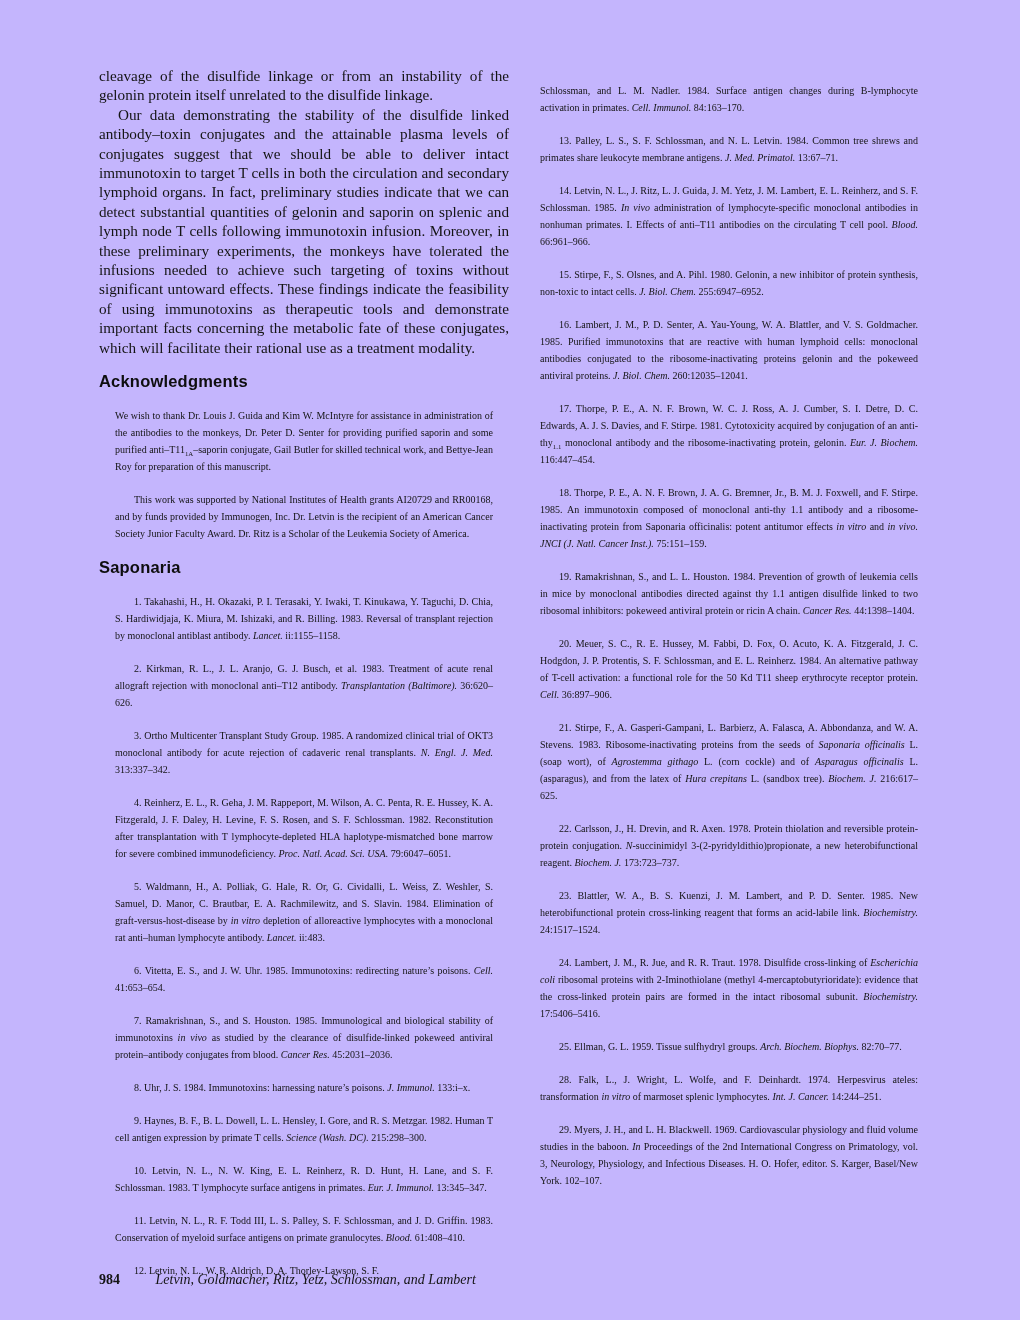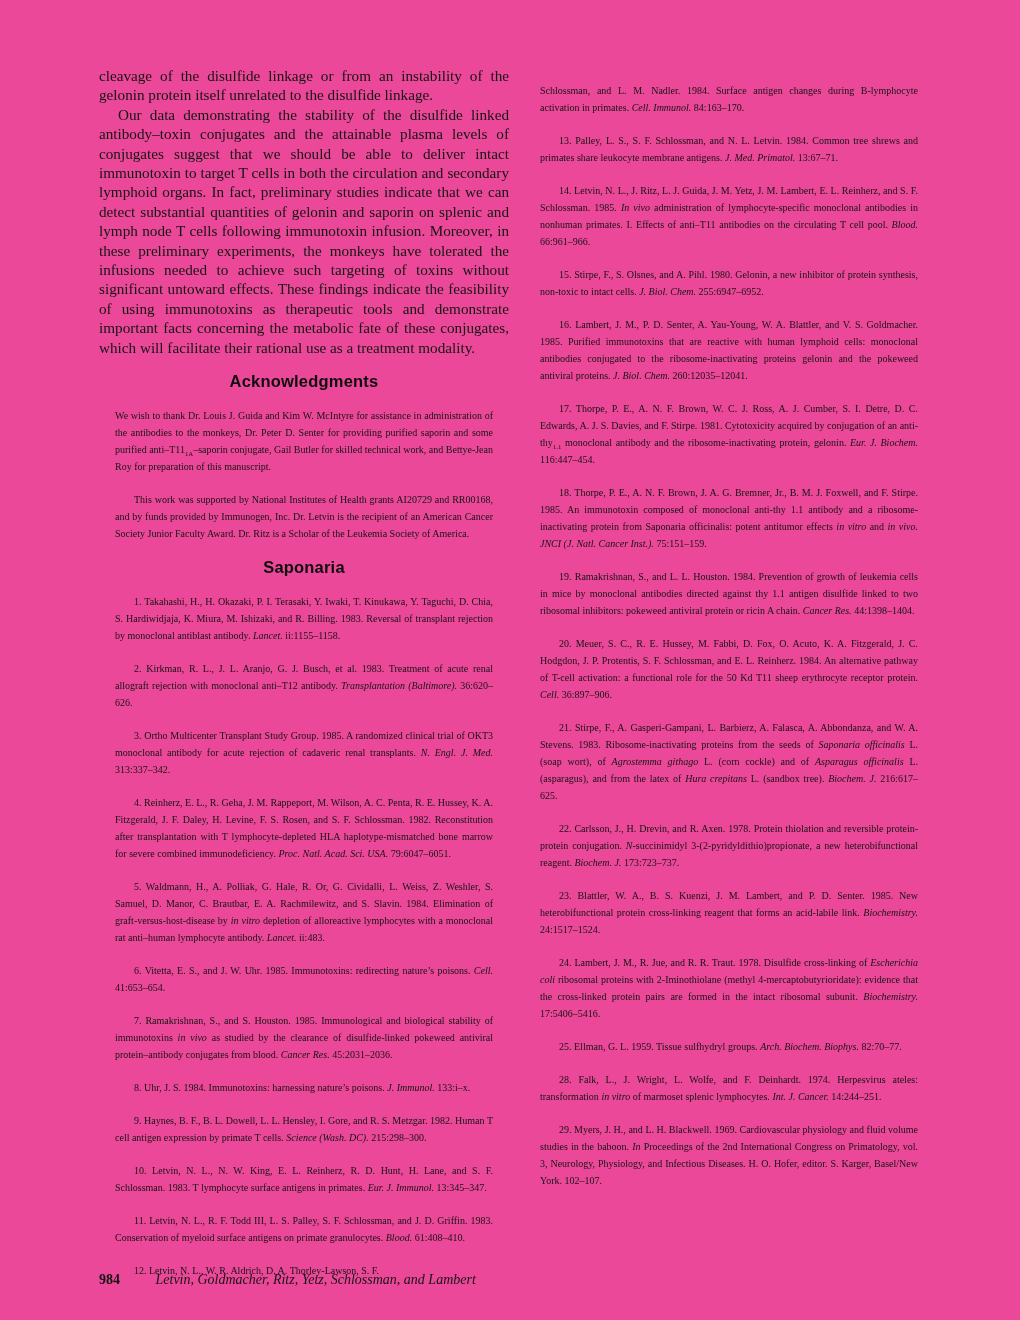--- a/index.html
+++ b/index.html
@@ -6,21 +6,21 @@
   body {
     width: 1020px; height: 1320px;
     background: #f2f2ef;
     font-family: "Liberation Serif", serif;
     color: #141414;
     position: relative;
   }
   .page {
     position: absolute; left: 0; top: 0;
     width: 1020px; height: 1320px;
-    background: #ec4899;
+    background: #c4b5fd;
     overflow: hidden;
   }
   .col {
     position: absolute;
     top: 66px;
     width: 410px;
     text-align: justify;
   }
   .col-left  { left: 99px; }
   .col-right { left: 524px; }
@@ -34,21 +34,21 @@
     font-size: 10px;
     line-height: 17px;
     margin: 16px;
   }
   p.indent { text-indent: 19px; }
 
   h2.section-heading {
     font-family: "Liberation Sans", sans-serif;
     font-size: 16.5px;
     font-weight: bold;
-    text-align: center;
+    text-align: left;
     margin: 15px 0 9px 0;
     color: #0e0e0e;
     letter-spacing: 0.2px;
   }
 
   sub { font-size: 0.68em; line-height: 0; }
 
   .footer {
     position: absolute;
     left: 99px;

